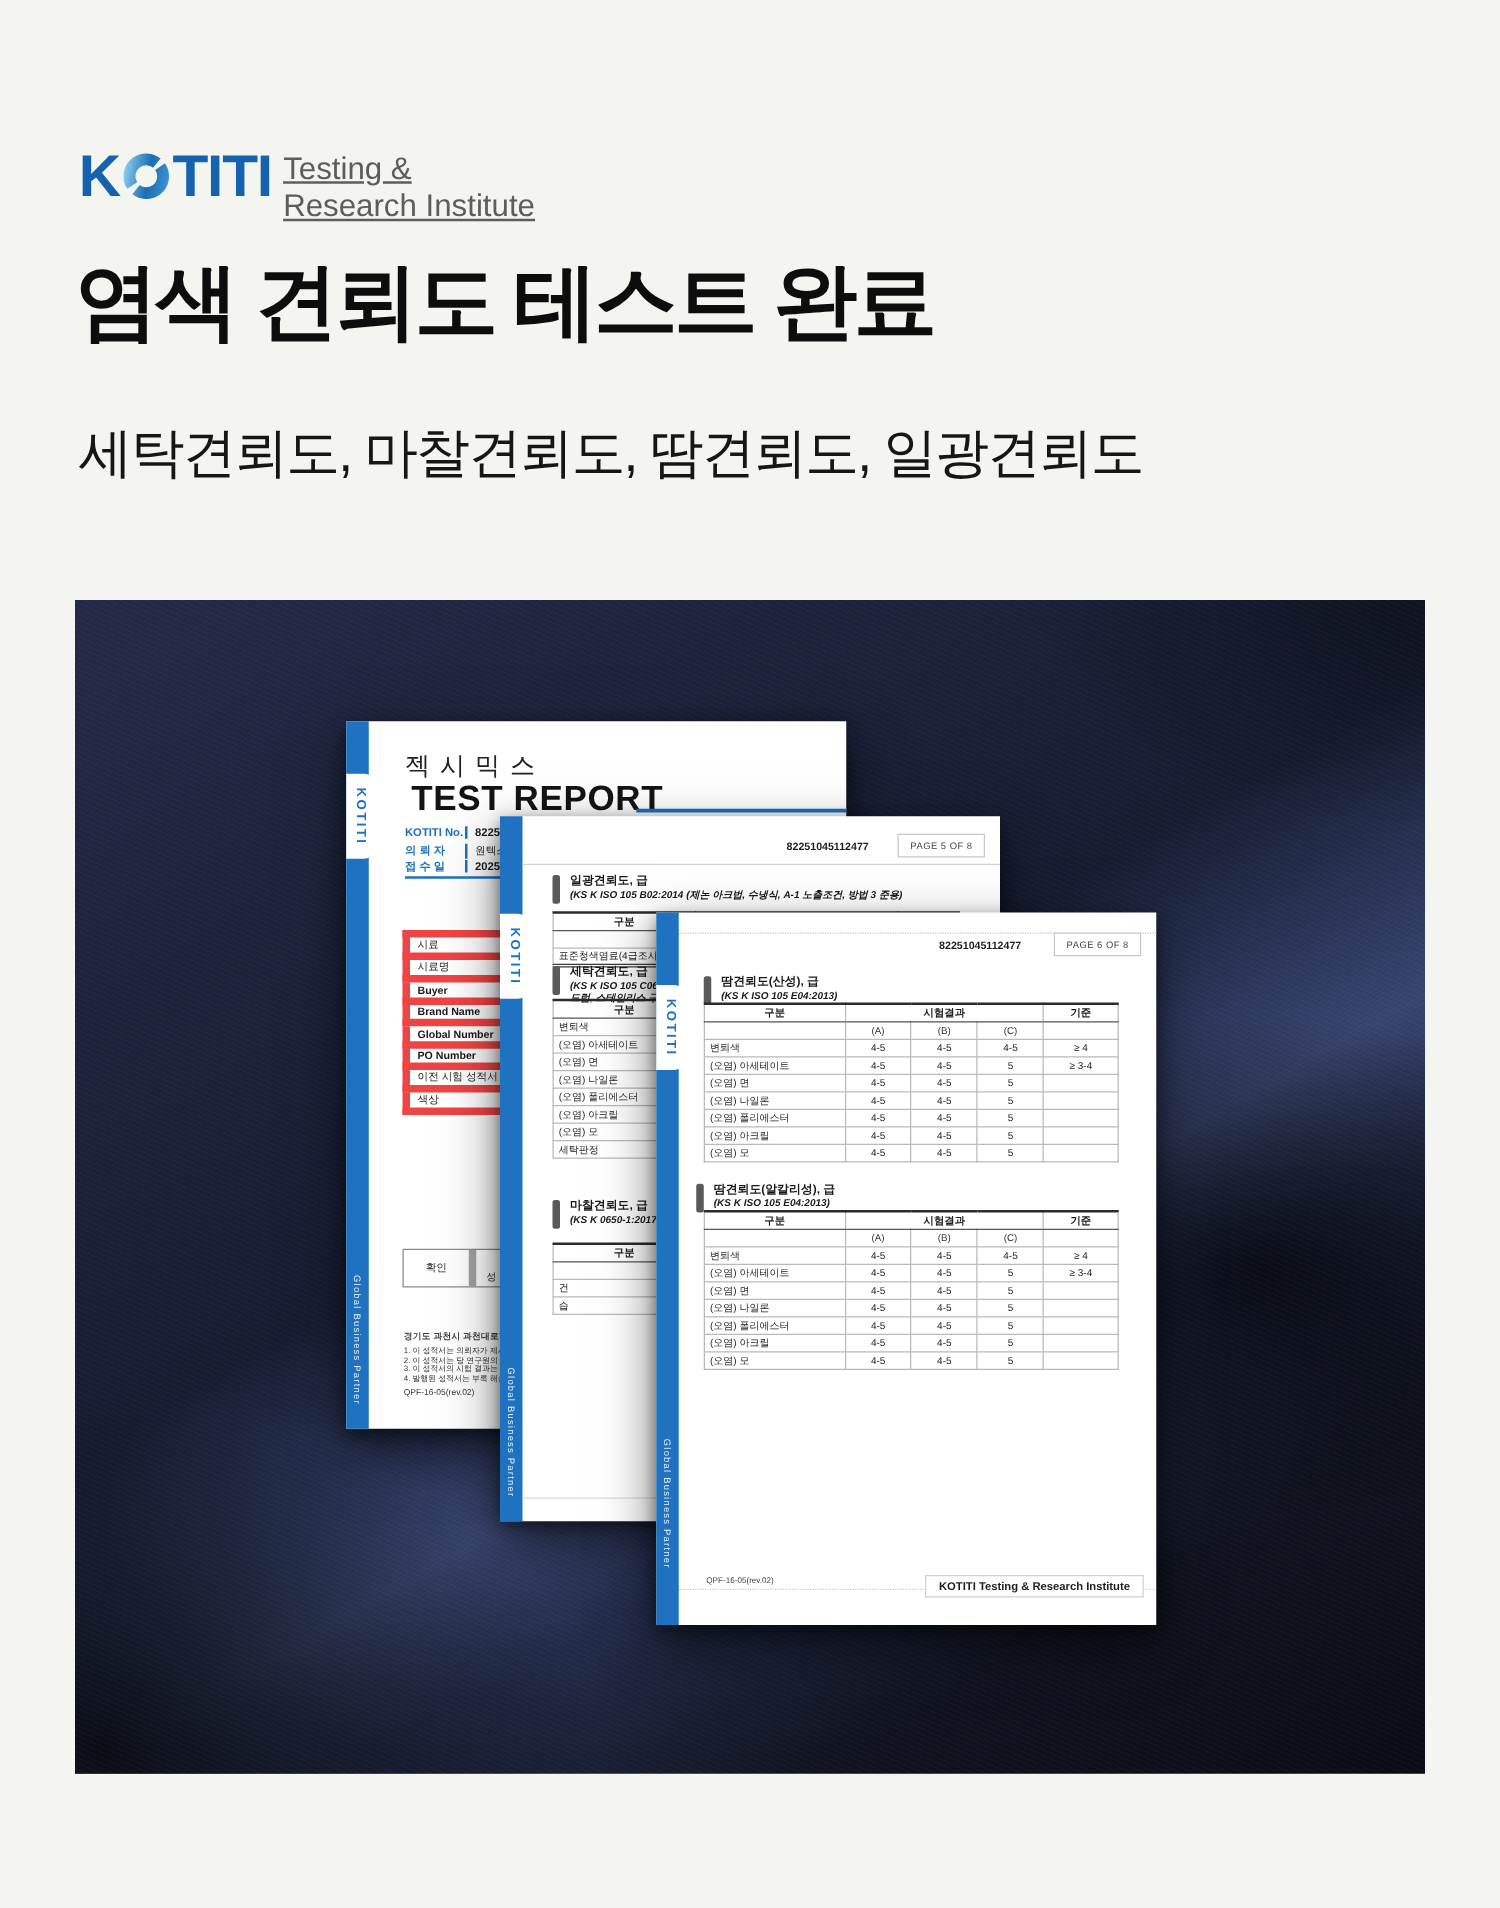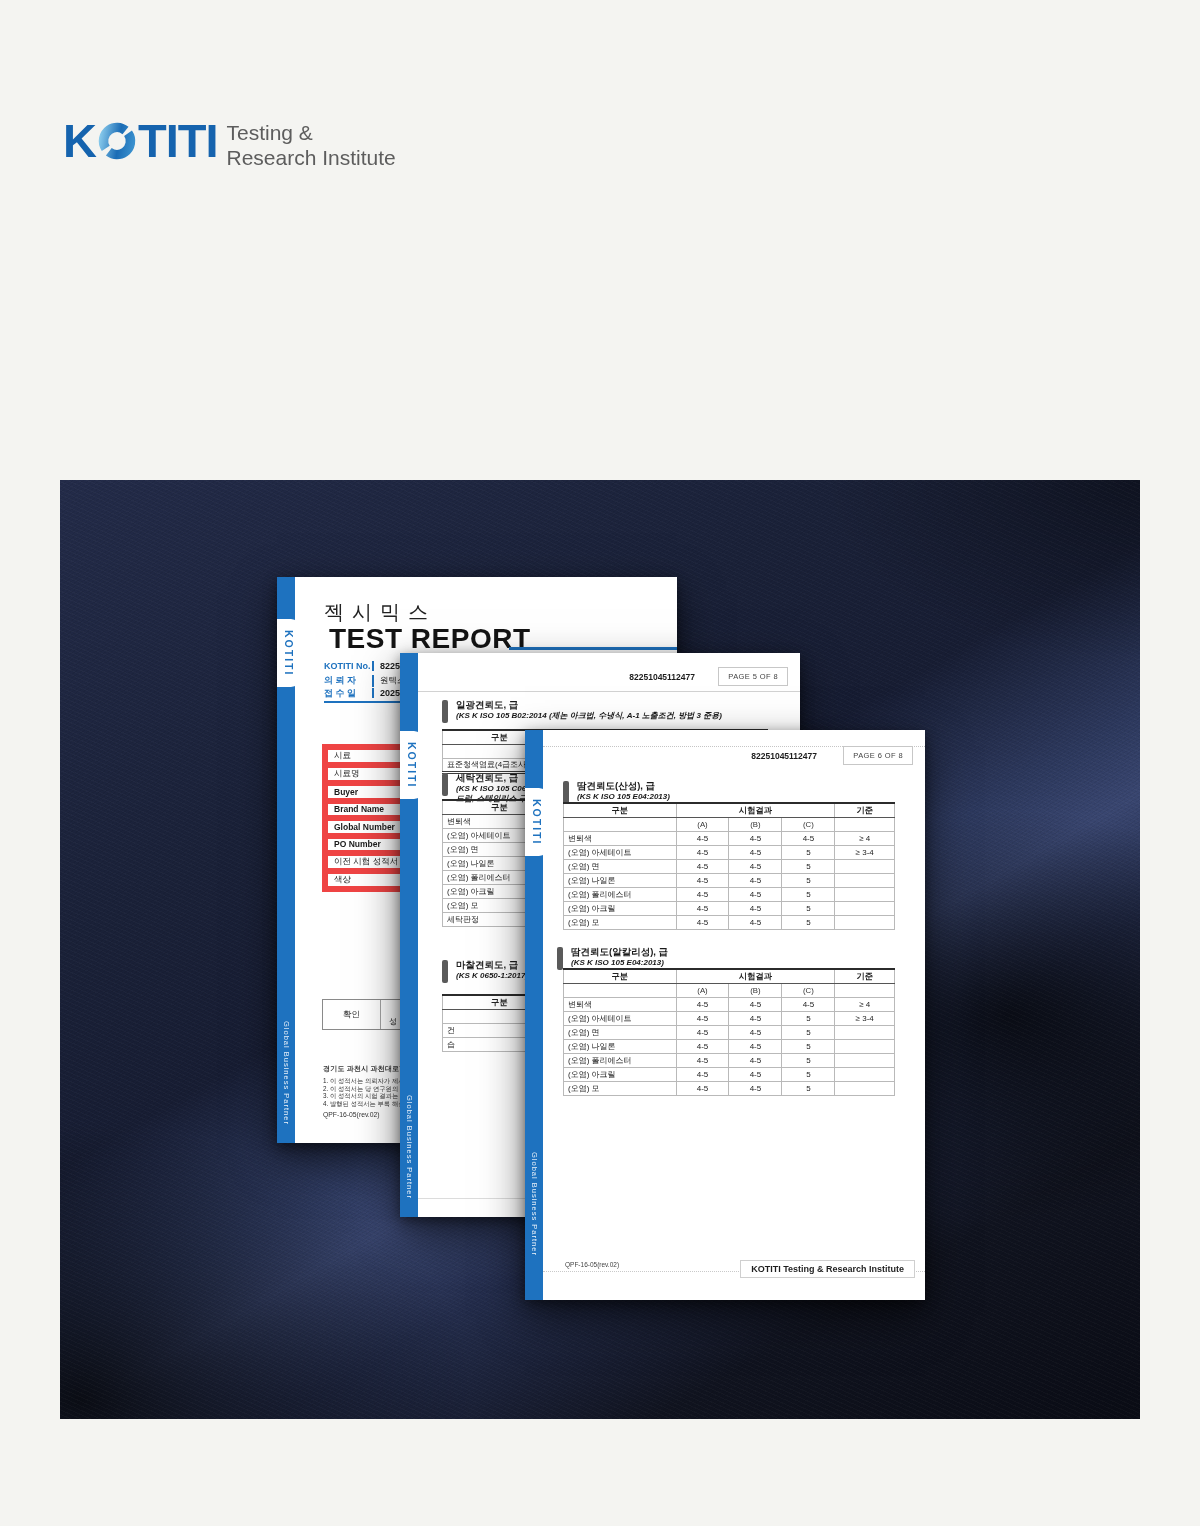--- a/index.html
+++ b/index.html
@@ -4,21 +4,21 @@
 <style>
   * { margin:0; padding:0; box-sizing:border-box; }
   html,body { background:#e9e9e7; }
   body { font-family:"Liberation Sans","DejaVu Sans",sans-serif; }
   .page { position:relative; width:1200px; height:1526px; background:#f4f4f1; overflow:hidden; margin:0 auto; }
 
   
   .logo-row { position:absolute; left:63px; top:117px; display:flex; align-items:flex-start; }
   .logo-word { display:flex; align-items:center; color:#1563ae; font-weight:bold; font-size:47px; letter-spacing:-1px; line-height:1; }
   .logo-o { display:inline-block; width:40px; height:40px; margin:0 1px; }
-  .logo-tag { margin-left:9px; margin-top:3px; font-size:21px; color:#5d5d5d; line-height:1.2; font-weight:500; }
+  .logo-tag { margin-left:9px; margin-top:3px; font-size:25px; color:#5d5d5d; line-height:1.2; font-weight:500;text-decoration:underline; }
 
   
   .headline { position:absolute; left:60px; top:196px; font-size:67px; font-weight:800; color:#0d0d0d; letter-spacing:-3px; }
   .subheadline { position:absolute; left:63px; top:334px; font-size:43px; font-weight:500; color:#161616; letter-spacing:-1.5px; }
 
   
   .photo { position:absolute; left:60px; top:480px; width:1080px; height:939px; overflow:hidden; background-color:#161c31;
     background:
       radial-gradient(42% 32% at 88% 57%, rgba(0,0,0,.70), rgba(0,0,0,0) 68%),
       radial-gradient(52% 42% at 2% 98%, rgba(0,0,0,.82), rgba(0,0,0,0) 70%),
@@ -49,21 +49,21 @@
   .meta-line { display:flex; align-items:baseline; height:13px; font-size:9px; }
   .meta-line .ml { width:48px; color:#1e72bf; font-weight:bold; }
   .meta-line .mv { border-left:2px solid #1e72bf; padding-left:6px; color:#1c1c1c; font-weight:bold; }
   .meta-line.thin .mv { font-weight:normal; font-size:8.5px; }
   .d1-rule2 { position:absolute; left:47px; right:0; top:124px; height:2px; background:#1e72bf; }
   .info-table { position:absolute; left:45px; top:167px; width:341px; border-collapse:collapse; table-layout:fixed; }
   .info-table td { border:6px solid #ef4444; height:17.5px; font-size:8.5px; color:#1b1b1b; padding:0 6px; }
   .info-table td.ival { border-left:1px solid #9a9a9a; }
   .info-table tr:nth-child(n+3):nth-child(-n+6) td.ilbl { font-weight:bold; }
   .sign-box { position:absolute; left:45px; top:422px; width:250px; height:31px; border:1px solid #8a8a8a; display:flex; }
-  .sign-box .sc { width:58px; border-right:1px solid #a3a3a3; display:flex; align-items:center; justify-content:center; font-size:8.5px; color:#222; }
+  .sign-box .sc { width:58px; border-right:6px solid #a3a3a3; display:flex; align-items:center; justify-content:center; font-size:8.5px; color:#222; }
   .sign-box .sw { flex:1; font-size:8px; color:#222; padding:2px 8px; display:flex; flex-direction:column; justify-content:space-between; }
   .sign-box .sw .w1 { text-align:center; }
   .d1-addr { position:absolute; left:46px; top:487px; font-size:7px; font-weight:bold; color:#3a3a3a; letter-spacing:0.2px; white-space:nowrap; }
   .d1-notes { position:absolute; left:46px; top:500px; font-size:6.3px; color:#2c2c2c; line-height:7.6px; white-space:nowrap; }
   .d1-form { position:absolute; left:46px; top:534px; font-size:6.8px; color:#333; }
 
   
   .doc2 { left:340px; top:173px; width:400px; height:564px; z-index:2; }
   .hdr-no { position:absolute; top:19px; font-size:8.5px; font-weight:bold; color:#1c1c1c; }
   .doc2 .hdr-no { right:105px; }
@@ -121,20 +121,22 @@
             <circle cx="20" cy="20" r="13.5" fill="none" stroke="url(#swg)" stroke-width="9.5" stroke-dasharray="38 4.5" transform="rotate(-35 20 20)"></circle>
           </svg></span>
         <span>TITI</span>
     </div>
     <div class="logo-tag">
       <div>Testing &amp;</div>
       <div>Research Institute</div>
     </div>
   </div>
 
+  <h1 class="headline">염색 견뢰도 테스트 완료</h1>
+  <p class="subheadline">세탁견뢰도, 마찰견뢰도, 땀견뢰도, 일광견뢰도</p>
 
   <div class="photo">
     <div class="grain"></div>
 
     <article class="doc doc1">
       <div class="strip"></div>
       <div class="ktab" style="top:42px">
           <span>KOTITI</span>
         </div>
       <div class="gbp"><span>Global Business Partner</span></div>

